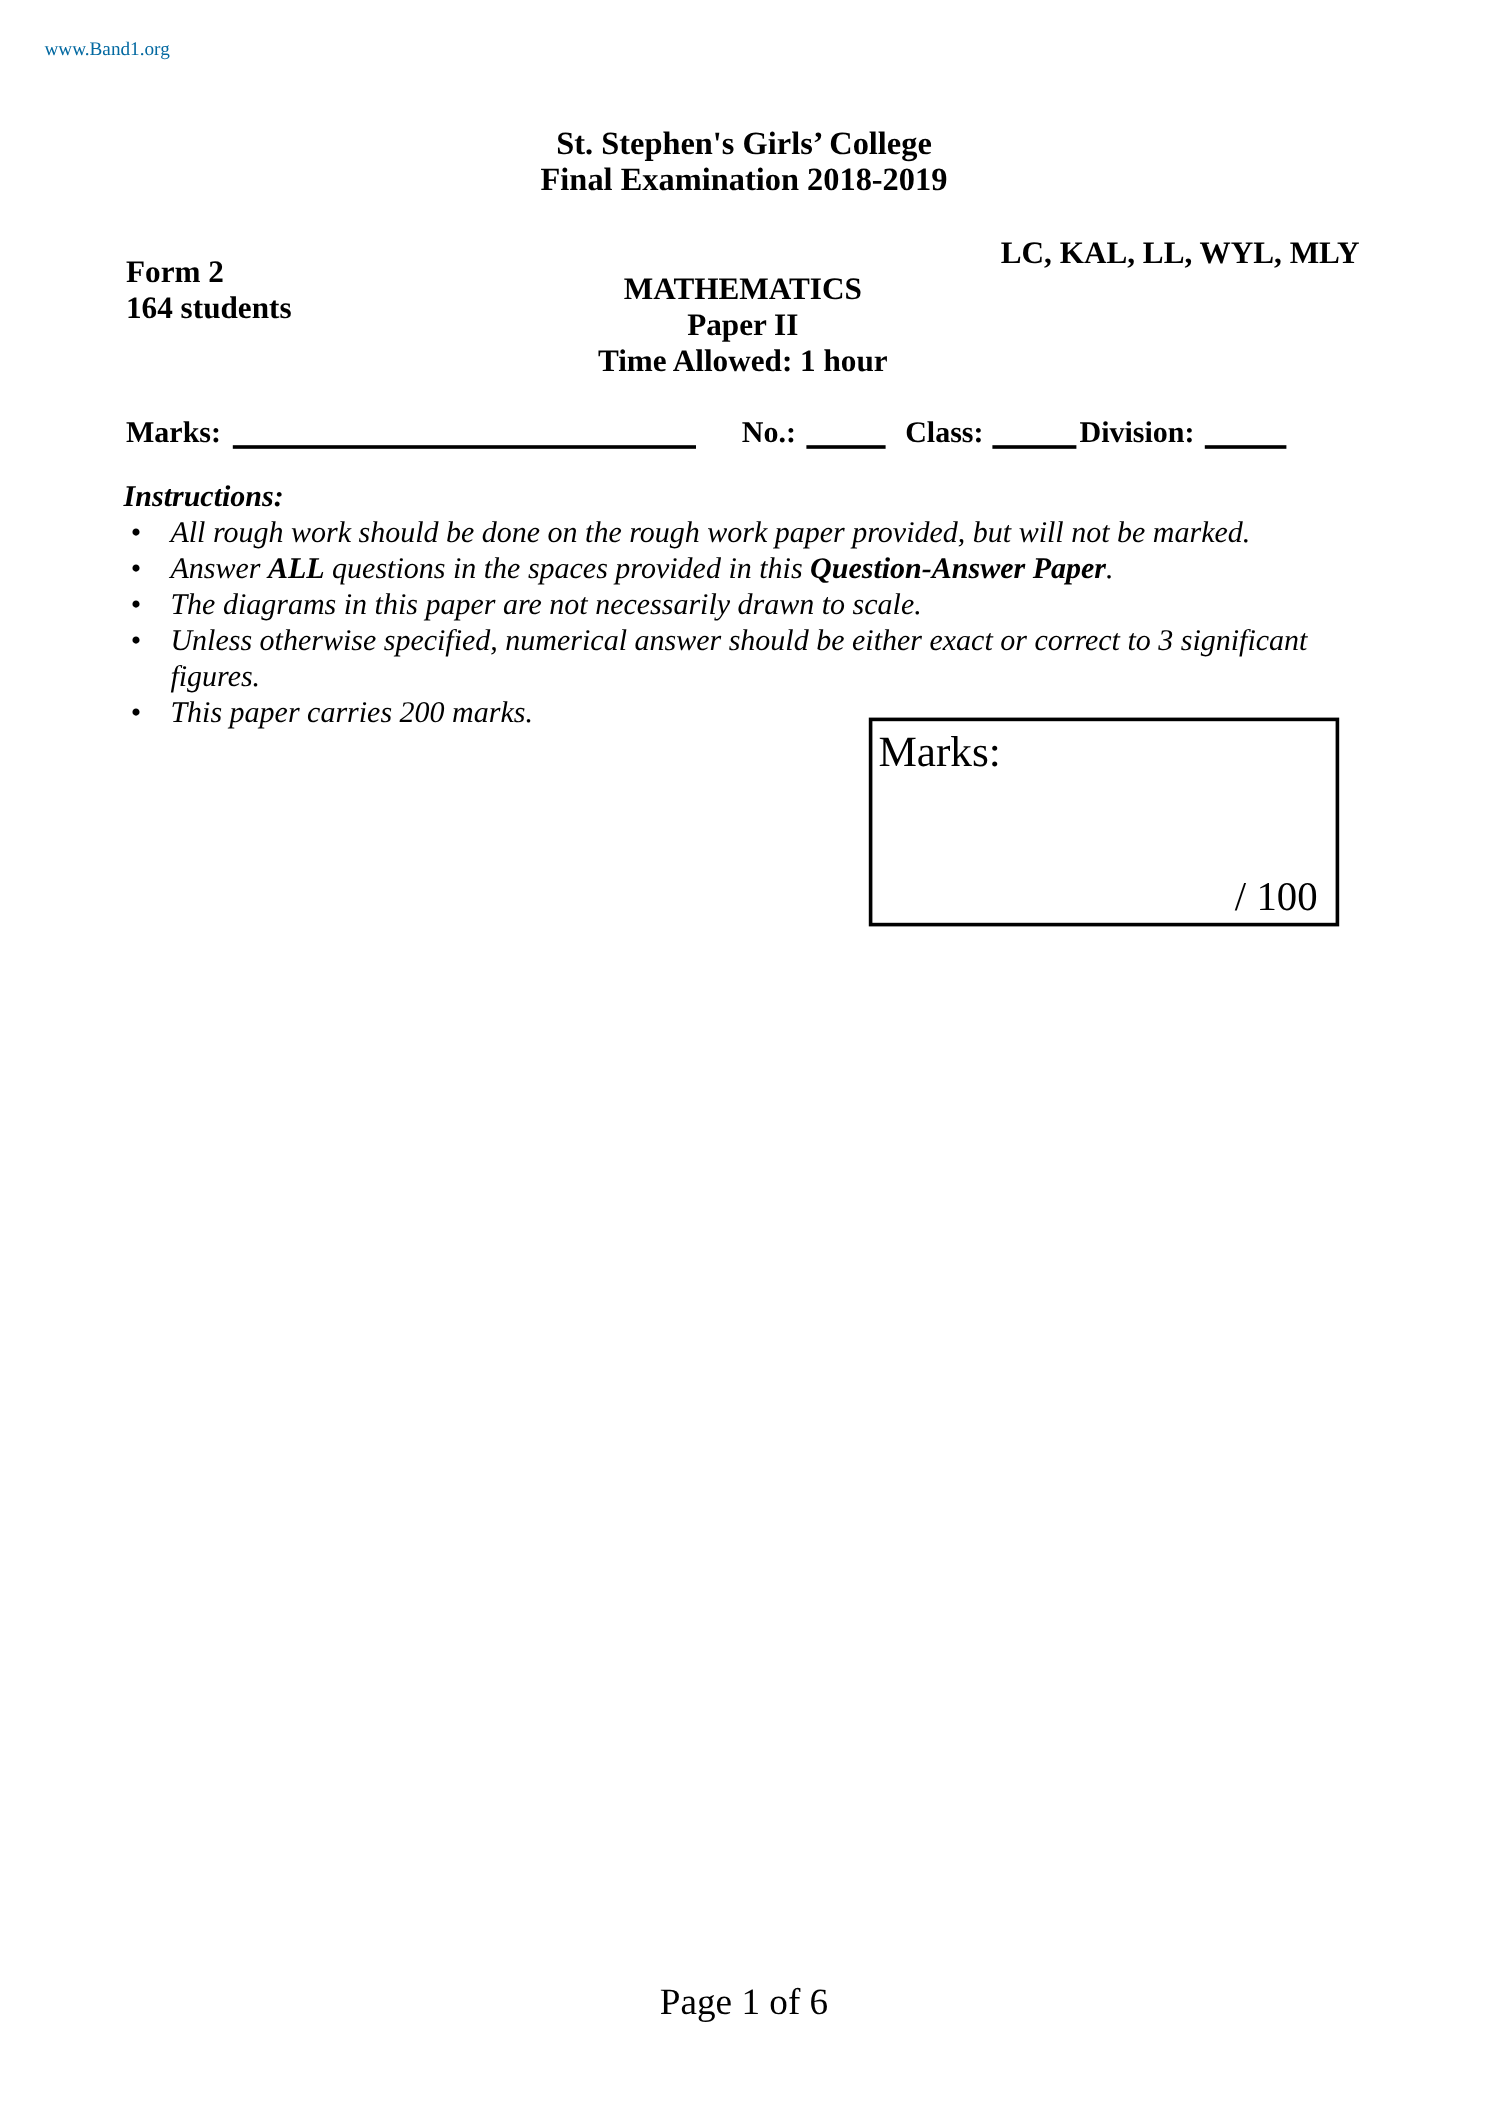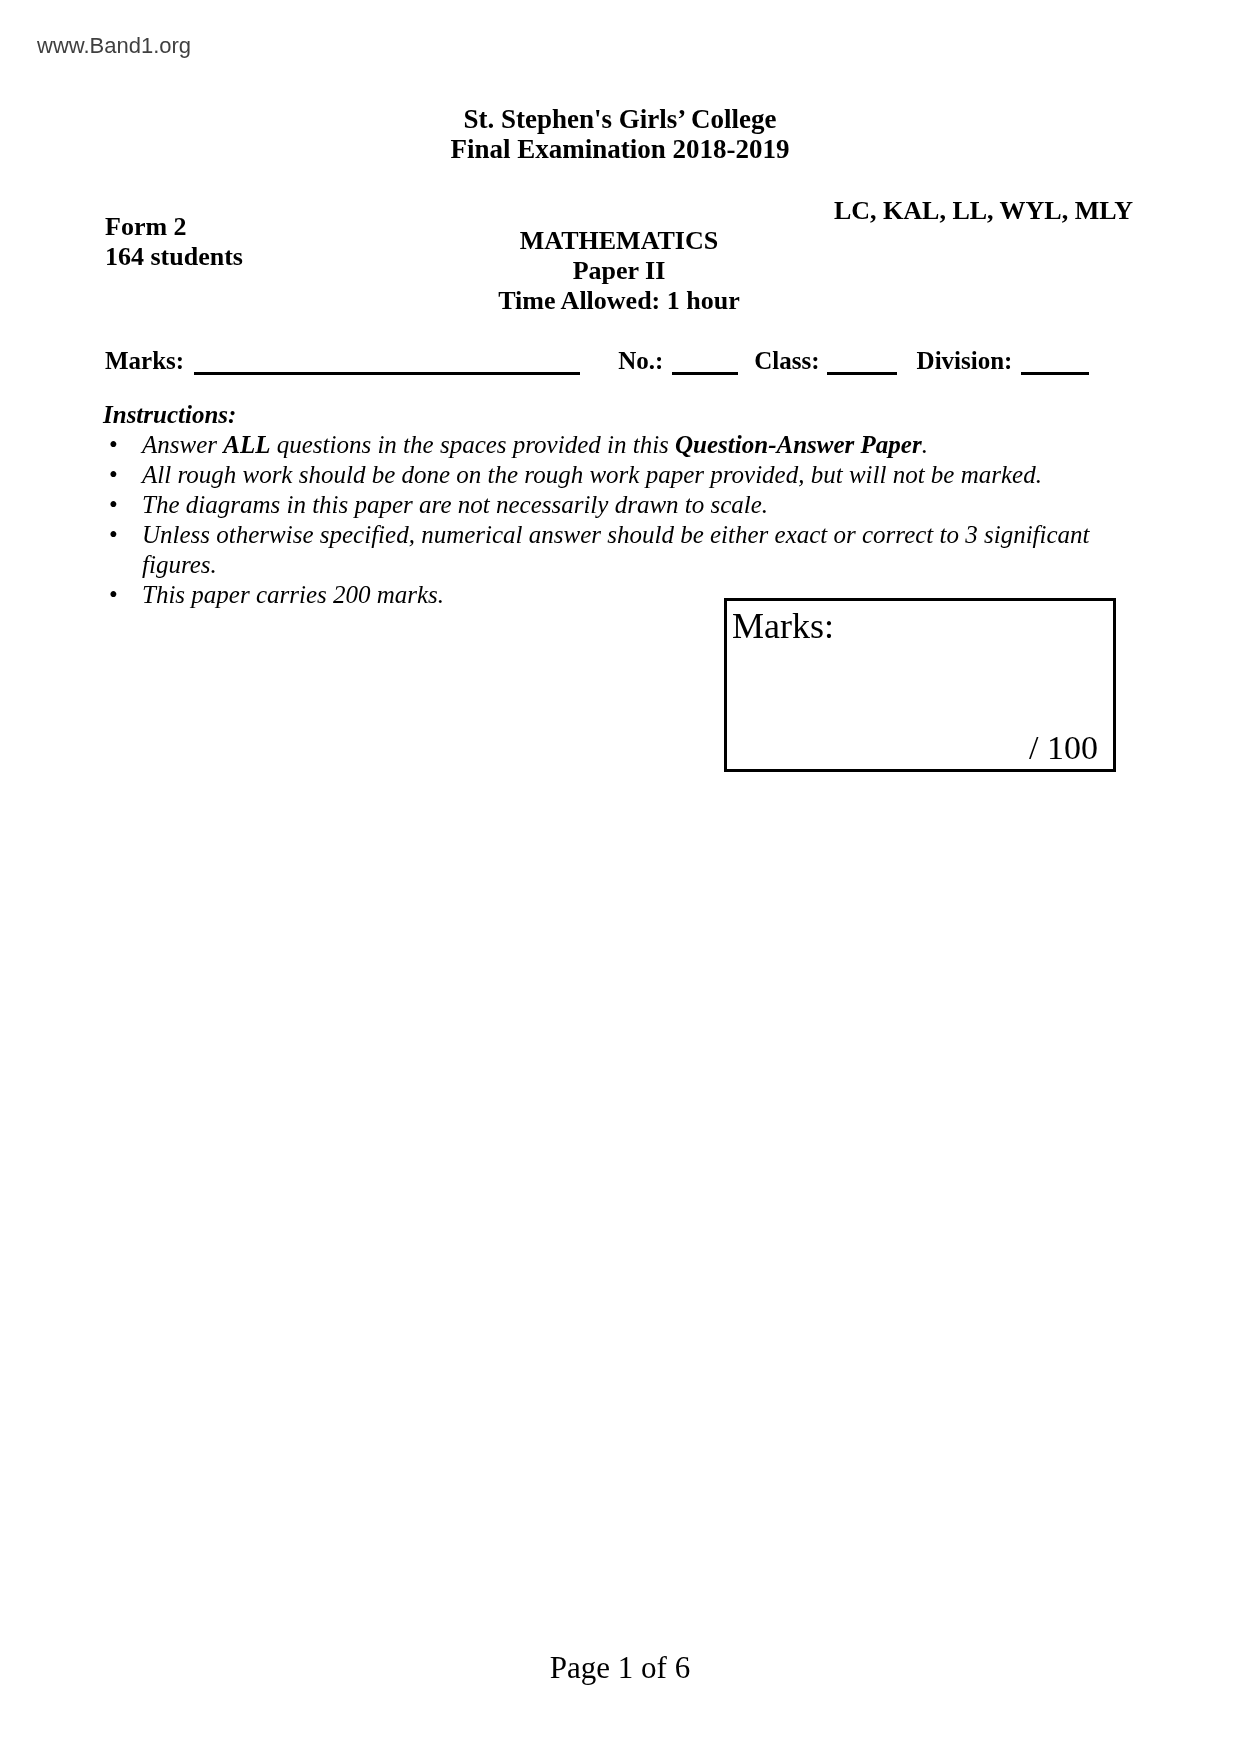--- a/index.html
+++ b/index.html
@@ -15,23 +15,23 @@
     color: #000000;
     font-family: "Liberation Serif", serif;
     overflow: hidden;
   }
 
   
   .watermark {
     position: absolute;
     left: 37px;
     top: 33px;
-    font-family: Liberation Sans, sans-serif;
-    font-size: 22px;
-    color: #404040;
+    font-family: Liberation Serif, serif;
+    font-size: 16px;
+    color: #0369a1;
   }
 
   
   .title-block {
     position: absolute;
     top: 104px;
     left: 0;
     width: 100%;
     text-align: center;
     font-weight: bold;
@@ -73,21 +73,21 @@
     display: inline-block;
     border-bottom: 3px solid #000;
     height: 24px;
     vertical-align: -6px;
   }
   .blank-name     { width: 386px; margin-left: 10px; }
   .lbl-no         { margin-left: 38px; }
   .blank-no       { width: 66px;  margin-left: 9px; }
   .lbl-class      { margin-left: 16px; }
   .blank-class    { width: 70px;  margin-left: 7px; }
-  .lbl-division   { margin-left: 20px; }
+  .lbl-division   { margin-left: 3px; }
   .blank-division { width: 68px;  margin-left: 9px; }
 
   
   .instructions {
     position: absolute;
     top: 400px;
     left: 103px;
     width: 1010px;
     font-size: 25px;
     font-style: italic;
@@ -175,22 +175,22 @@
     </div>
   </div>
 
   <div class="name-row">
     <span>Marks:</span><span class="blank blank-name"></span><span class="lbl-no">No.:</span><span class="blank blank-no"></span><span class="lbl-class">Class:</span><span class="blank blank-class"></span><span class="lbl-division">Division:</span><span class="blank blank-division"></span>
   </div>
 
   <div class="instructions">
     <div class="instructions-heading">Instructions:</div>
     <ul class="instructions-list">
+        <li><span>All rough work should be done on the rough work paper provided, but will not be marked.</span></li>
         <li><span>Answer </span><span class="b">ALL</span><span> questions in the spaces provided in this </span><span class="b">Question-Answer Paper</span><span>.</span></li>
-        <li><span>All rough work should be done on the rough work paper provided, but will not be marked.</span></li>
         <li><span>The diagrams in this paper are not necessarily drawn to scale.</span></li>
         <li><span>Unless otherwise specified, numerical answer should be either exact or correct to 3 significant figures.</span></li>
         <li><span>This paper carries 200 marks.</span></li>
       </ul>
   </div>
 
   <div class="marks-box">
     <div class="marks-label">Marks:</div>
     <div class="marks-total">/ 100</div>
   </div>

